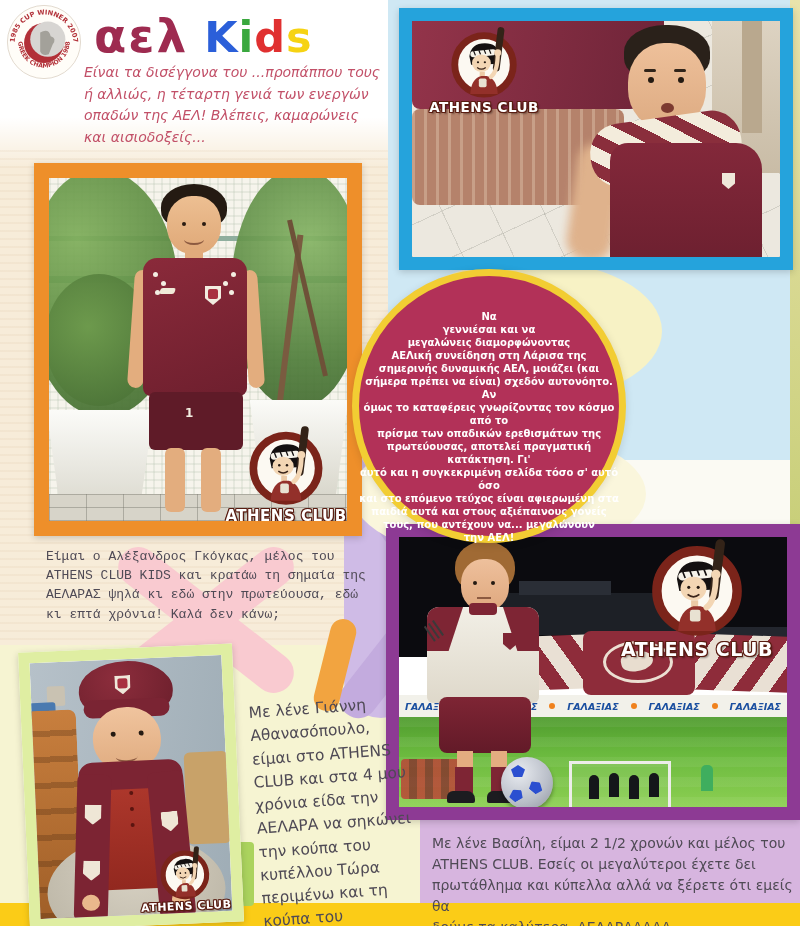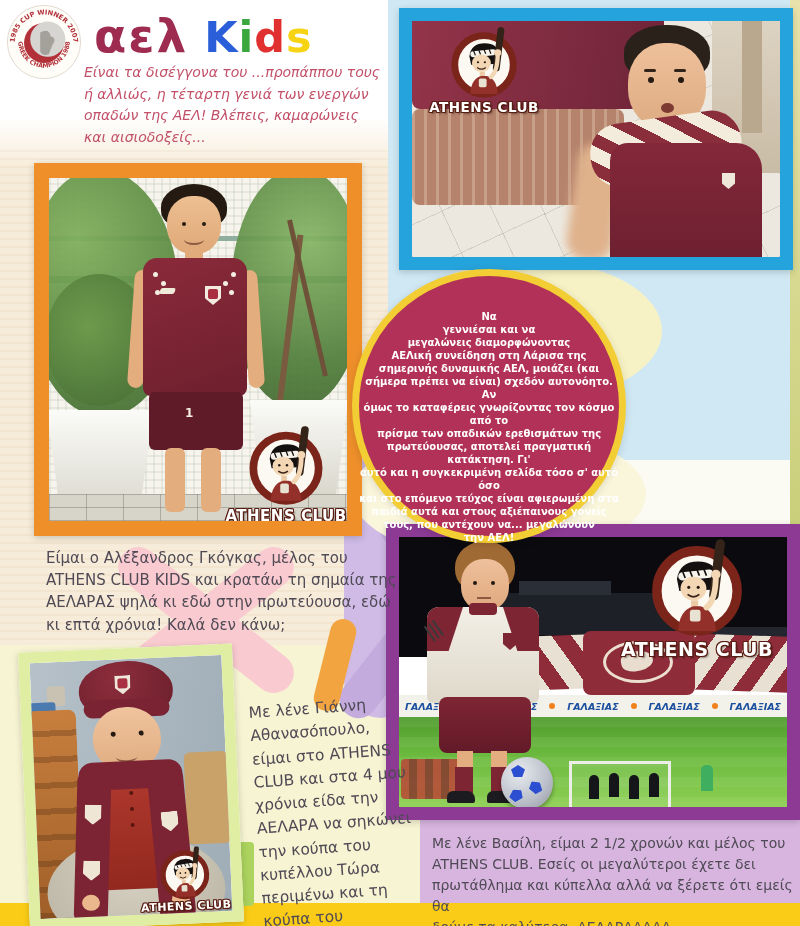--- a/index.html
+++ b/index.html
@@ -31,21 +31,21 @@
   
   .badge{left:6px;top:4px;width:76px;height:76px;}
   .title{left:94px;top:8px;display:flex;align-items:baseline;gap:16px;}
   .title-ael{font-size:47px;font-weight:bold;color:#9e2b50;letter-spacing:2px;}
   .title-kids{font-size:43px;font-weight:bold;letter-spacing:1px;}
   .k-blue{color:#2b5fd9;} .k-green{color:#3aa83e;} .k-red{color:#e03030;} .k-yellow{color:#f6d313;}
   .intro{left:84px;top:62px;font-size:14px;font-style:italic;color:#c25068;line-height:1.55;white-space:pre-line;}
   
   .txt{color:#4f4a55;white-space:pre-line;z-index:7;}
   .txt-charis{left:598px;top:288px;font-size:15px;line-height:1.42;}
-  .txt-alex{left:46px;top:547px;font-size:15px;line-height:1.48;}
+  .txt-alex{left:46px;top:547px;font-size:13px;line-height:1.48;font-family:Liberation Mono, monospace;}
   .txt-giannis{left:248px;top:702px;font-size:15.5px;line-height:1.5;transform:rotate(-4deg);transform-origin:0 0;}
   .txt-vasilis{left:432px;top:833px;font-size:14px;line-height:1.5;}
   
   .bubble{left:352px;top:269px;width:274px;height:274px;border-radius:50%;
      background:#b23158;border:7px solid #f2cd33;box-sizing:border-box;z-index:6;
      box-shadow:0 2px 8px rgba(0,0,0,.12);}
   .bubble-text{position:absolute;left:0;top:34px;width:100%;text-align:center;color:#ffffff;
      font-size:10px;line-height:1.3;white-space:pre-line;font-weight:bold;}
   
   .frame{box-sizing:border-box;background:#fff;z-index:5;box-shadow:0 2px 7px rgba(0,0,0,.18);}

